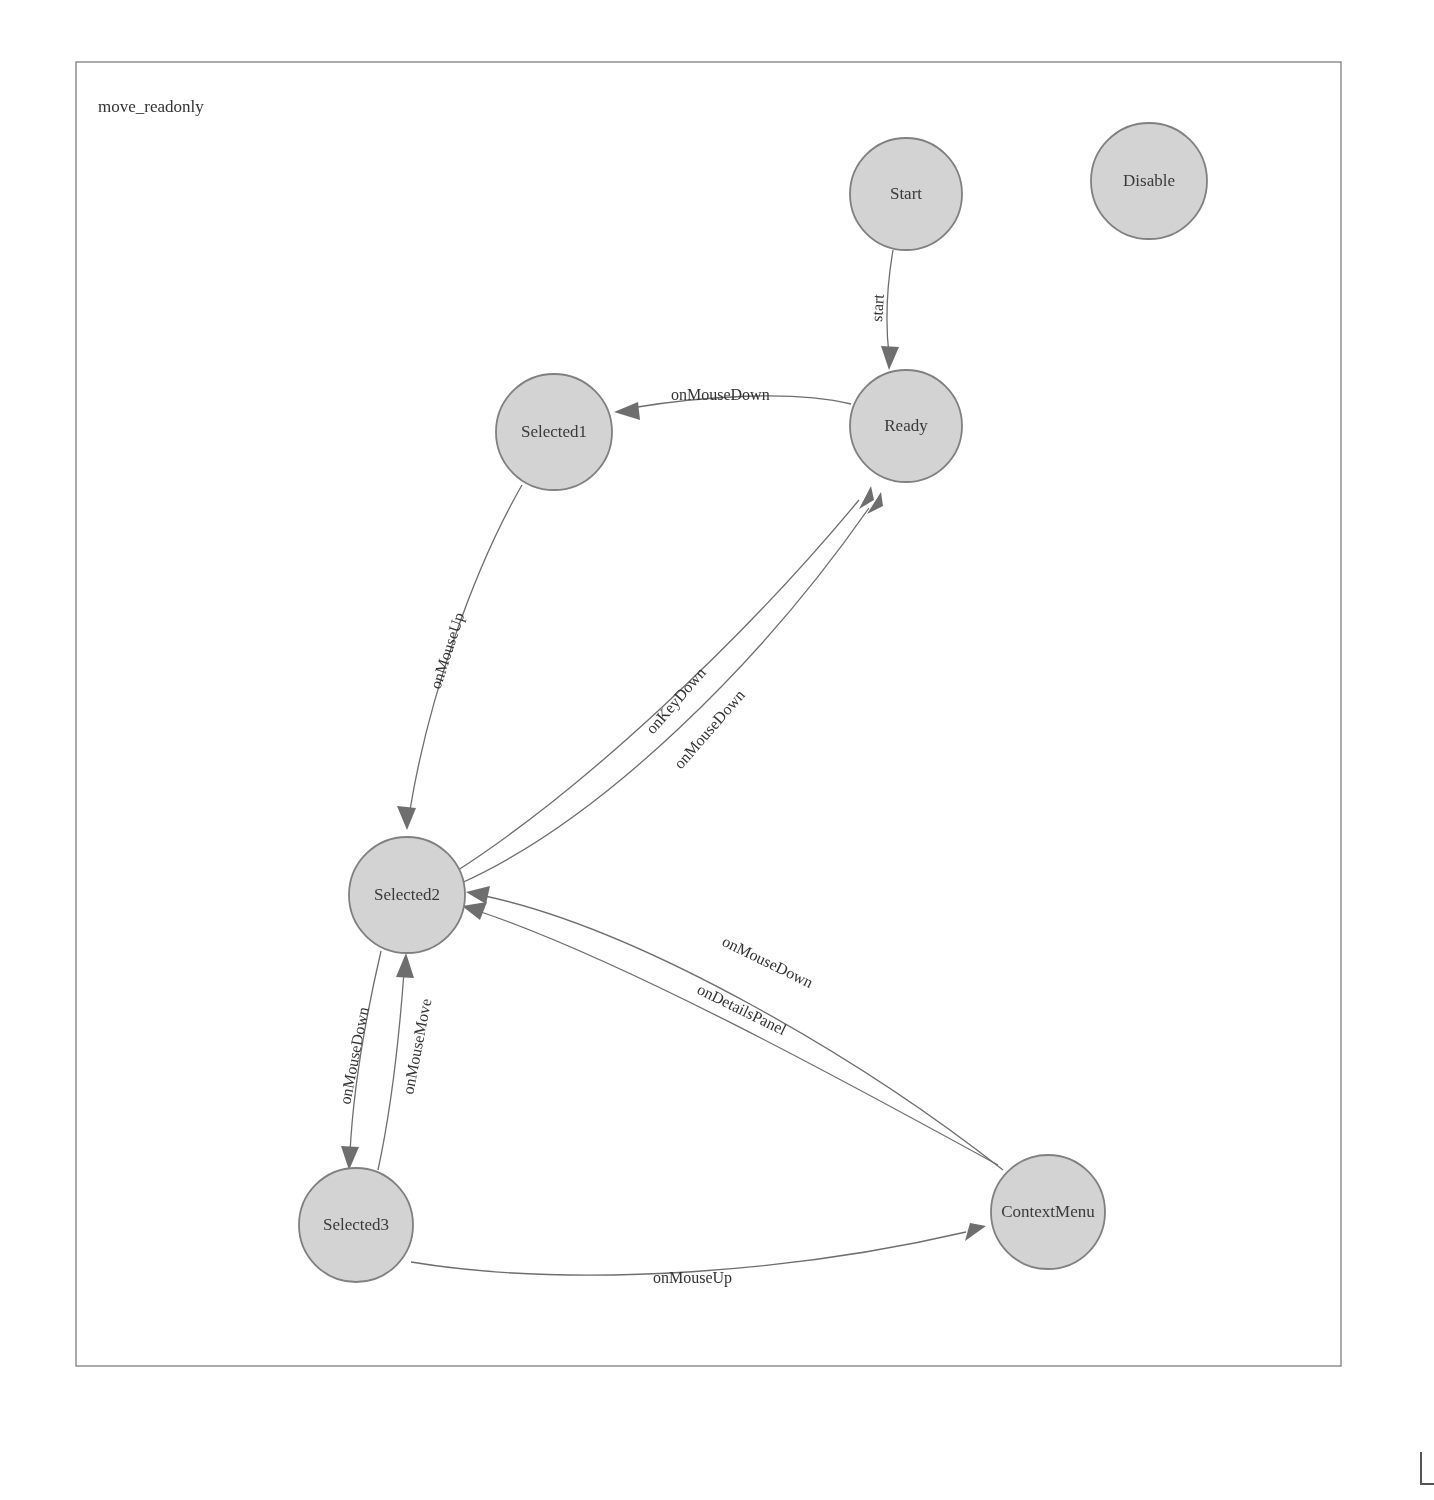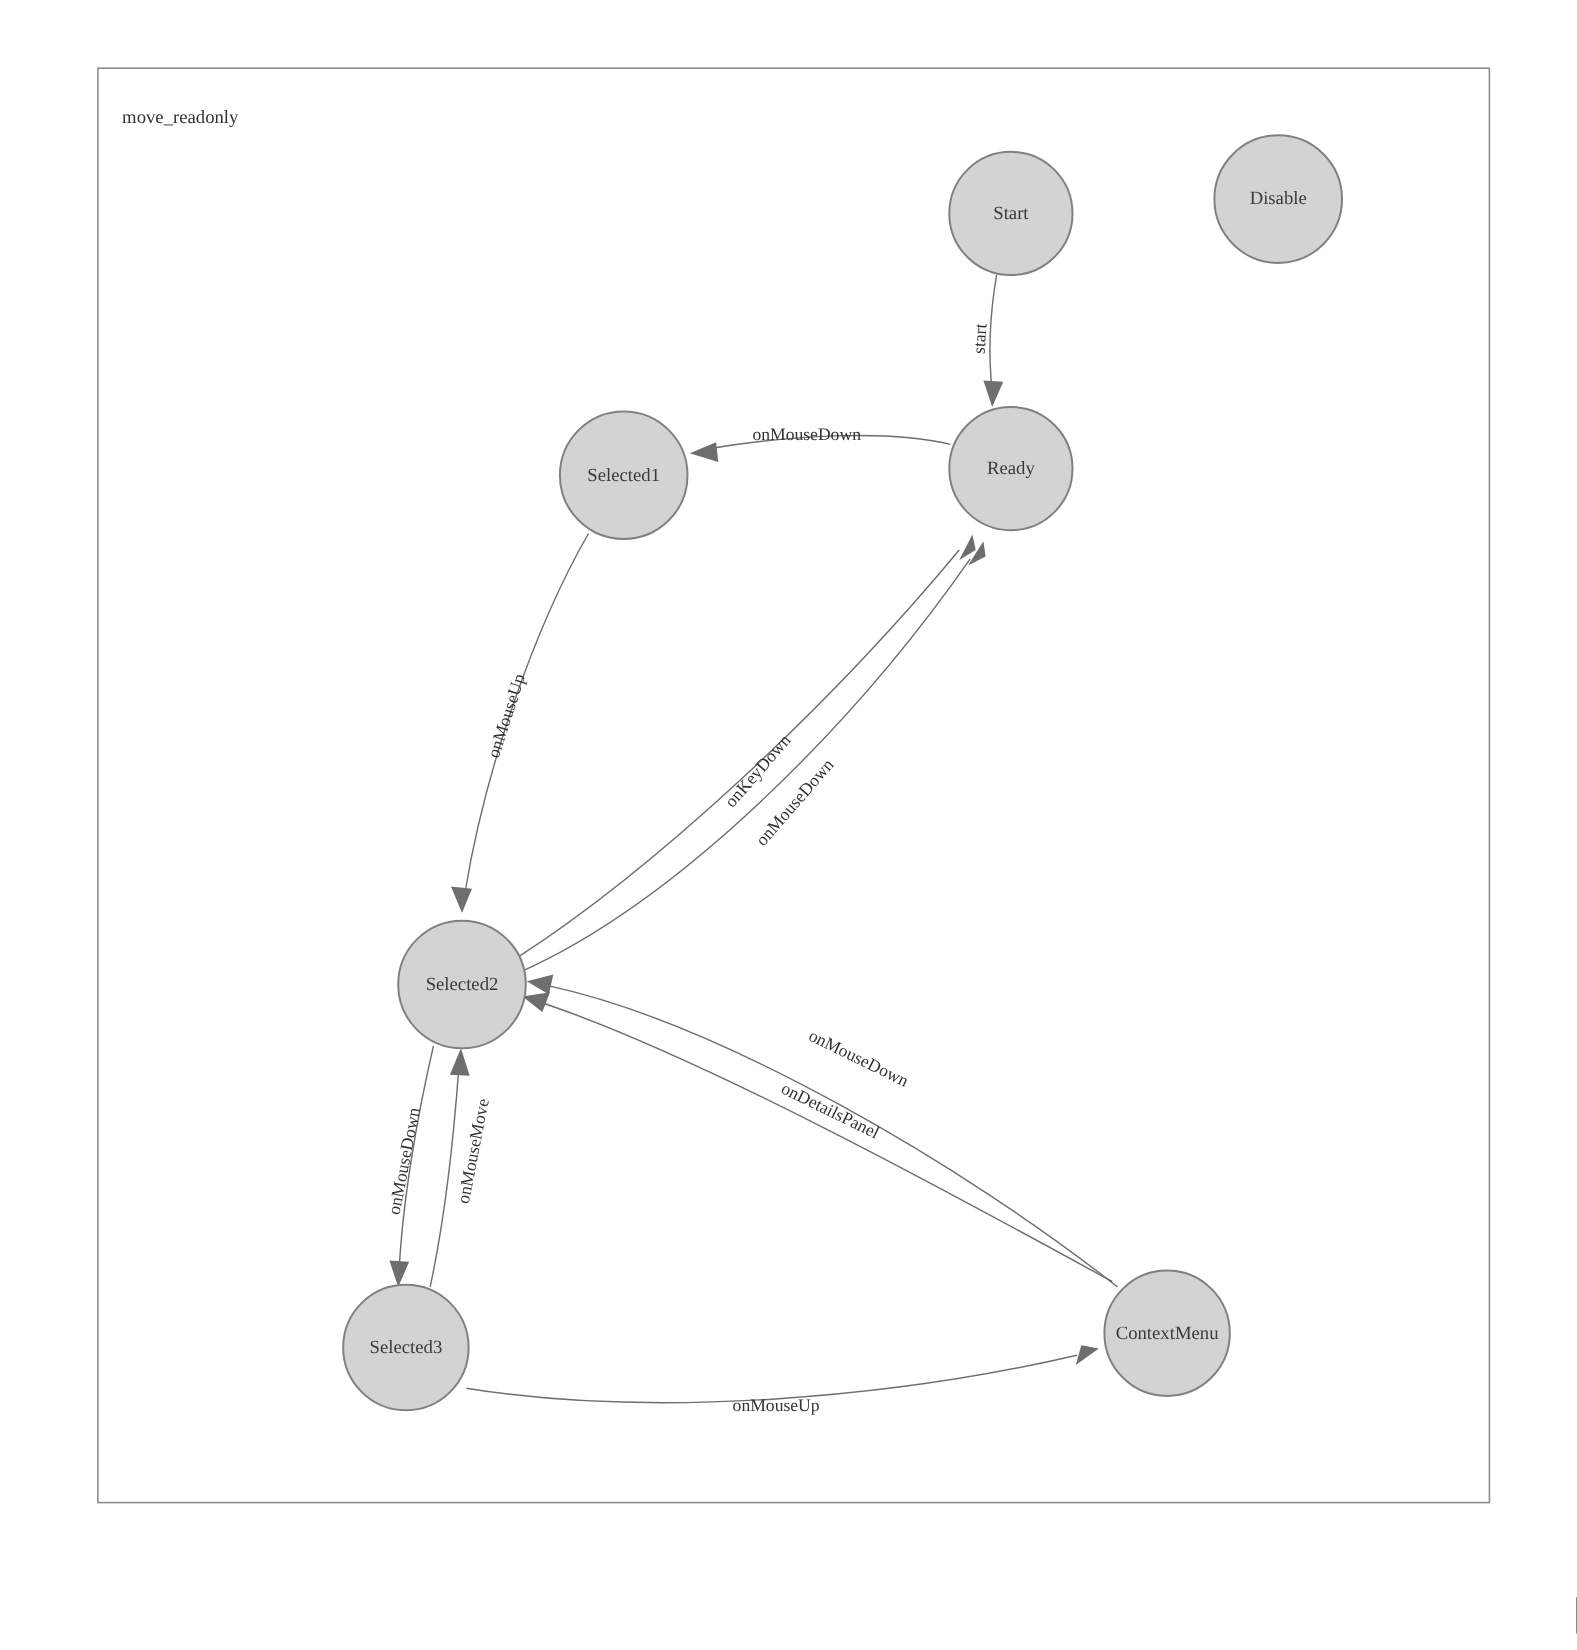--- a/index.html
+++ b/index.html
@@ -9,21 +9,21 @@
   }
   body {
     width: 1434px;
     height: 1500px;
     font-family: "Liberation Serif", serif;
     position: relative;
     overflow: hidden;
   }
   #canvas-wrap {
     position: absolute;
-    left: 16px;
+    left: 3px;
     top: 0;
     width: 1286px;
     height: 1500px;
   }
   svg#diagram {
     display: block;
     width: 1434px;
     height: 1500px;
   }
   .cluster-box {

